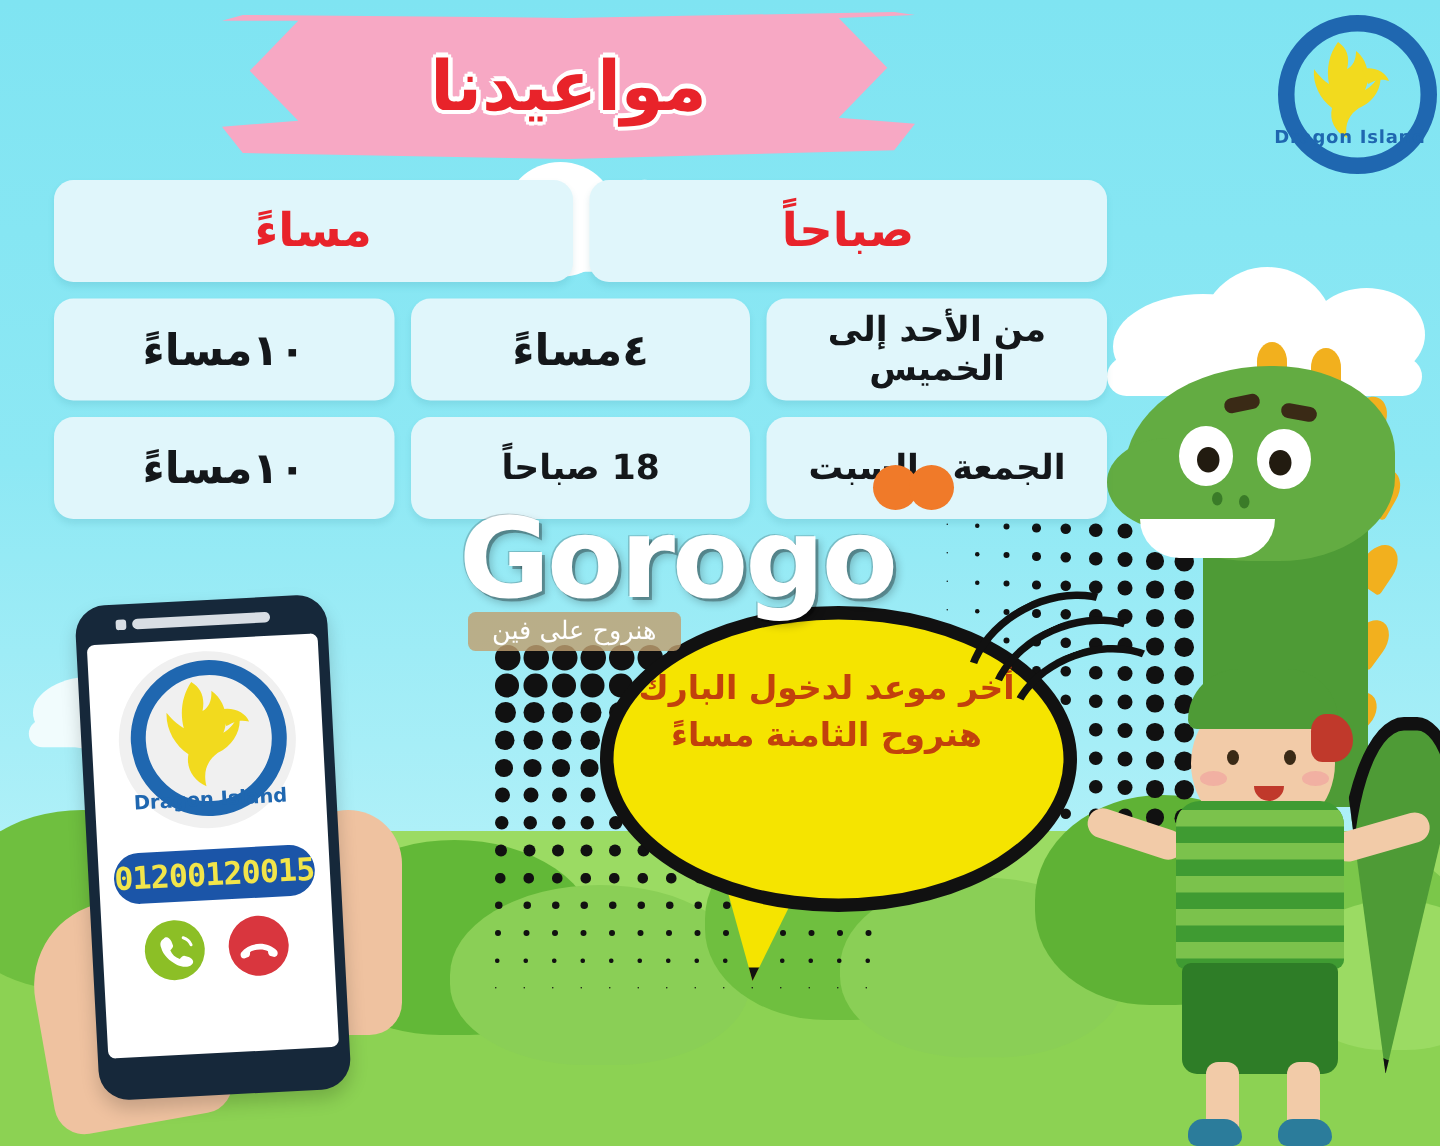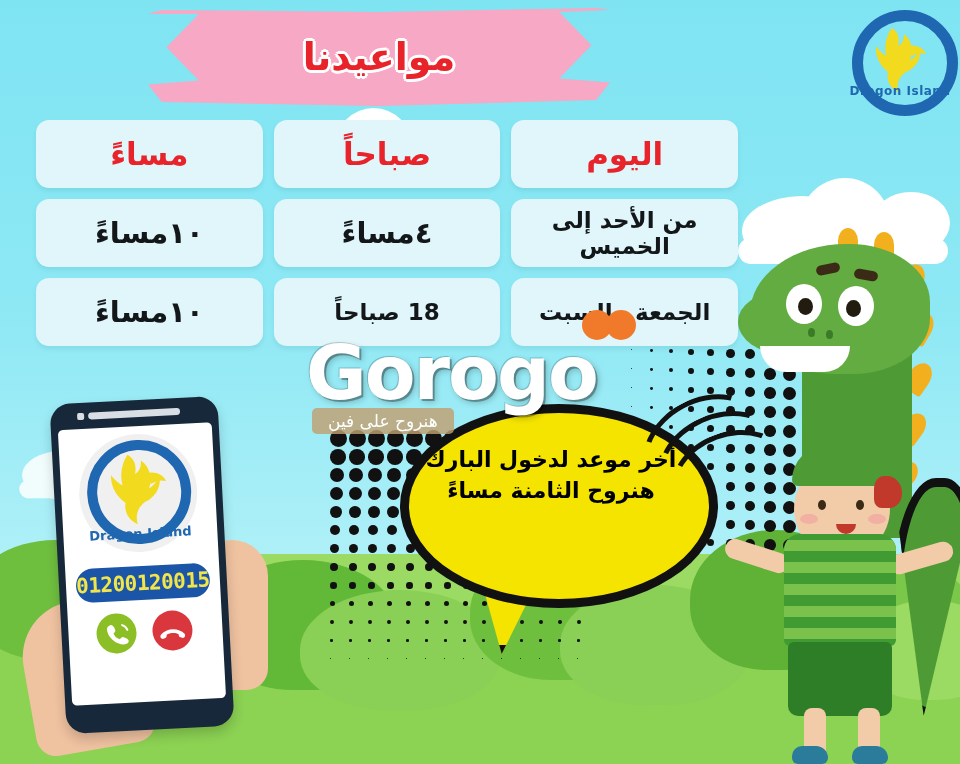--- a/index.html
+++ b/index.html
@@ -30,21 +30,21 @@
   .bush{position:absolute;border-radius:50% 50% 45% 45%;}
 
   
   .ribbon{position:absolute;left:148px;top:8px;width:462px;height:98px;
      background:#F7A8C4;
      clip-path:polygon(0% 6%,11% 6%,4% 40%,11% 74%,0% 78%,
                        3% 96%,50% 100%,97% 94%,100% 76%,89% 72%,96% 38%,89% 4%,100% 2%,97% 0%,50% 4%,3% 2%);
      filter:drop-shadow(0 2px 2px rgba(0,0,0,.10));}
   .ribbon-title{position:absolute;left:148px;top:8px;width:462px;height:98px;
      display:flex;align-items:center;justify-content:center;
-     direction:rtl;font-size:38px;font-weight:bold;color:#E8232A;
+     direction:rtl;font-size:46px;font-weight:bold;color:#E8232A;
      text-shadow:-2px -2px 0 #fff,2px -2px 0 #fff,-2px 2px 0 #fff,2px 2px 0 #fff,
                   0 -3px 0 #fff,0 3px 0 #fff,-3px 0 0 #fff,3px 0 0 #fff;
      letter-spacing:1px;}
 
   
   .logo{position:absolute;}
   .logo .ring{position:absolute;border-radius:50%;border-style:solid;border-color:#1F67B0;}
   .logo .arc{position:absolute;width:100%;text-align:center;color:#1F67B0;font-weight:bold;}
 
   
@@ -79,21 +79,21 @@
      letter-spacing:-2px;line-height:74px;
      text-shadow:2px 2px 0 rgba(0,0,0,.30),-1px -1px 0 rgba(0,0,0,.18),3px 3px 6px rgba(0,0,0,.22);}
   .wm-badge{position:absolute;left:6px;top:72px;padding:3px 16px;background:rgba(192,160,112,.82);
      border-radius:5px;color:#fff;font-size:17px;direction:rtl;}
   .wm-dot{position:absolute;border-radius:50%;background:#F07A29;}
 
   
   .bubble{position:absolute;left:400px;top:404px;width:300px;height:186px;
      background:#F5E400;border:9px solid #111;border-radius:50%;}
   .bubble-txt{position:absolute;left:408px;top:444px;width:286px;
-     direction:rtl;text-align:center;color:#000000;font-size:22px;font-weight:bold;line-height:31px;}
+     direction:rtl;text-align:center;color:#c2410c;font-size:22px;font-weight:bold;line-height:31px;}
   .tail{position:absolute;left:470px;top:540px;width:70px;height:96px;background:#F5E400;
      border:9px solid #111;
      clip-path:polygon(0% 0%,100% 0%,36% 100%);transform:rotate(6px);}
   .motion{position:absolute;border:5px solid #111;border-radius:50%;
      border-color:#111 transparent transparent transparent;}
 
   
   .halftone{position:absolute;}
   .ht{position:absolute;border-radius:50%;background:#111;}
 
@@ -530,21 +530,20 @@
     <div class="leg" style="left:106px;top:256px;"></div>
     <div class="shoe" style="left:40px;top:294px;"></div>
     <div class="shoe" style="left:100px;top:294px;"></div>
   </div>
 
   <div class="table">
 
     <div class="trow">
       <div class="cell head nosel">مساءً</div>
       <div class="cell head nosel">صباحاً</div>
-      <div class="cell head nosel">اليوم</div>
     </div>
 
     <div class="trow">
       <div class="cell body nosel">١٠مساءً</div>
       <div class="cell body nosel">٤مساءً</div>
       <div class="cell body small nosel">من الأحد إلى الخميس</div>
     </div>
 
     <div class="trow">
       <div class="cell body nosel">١٠مساءً</div>

